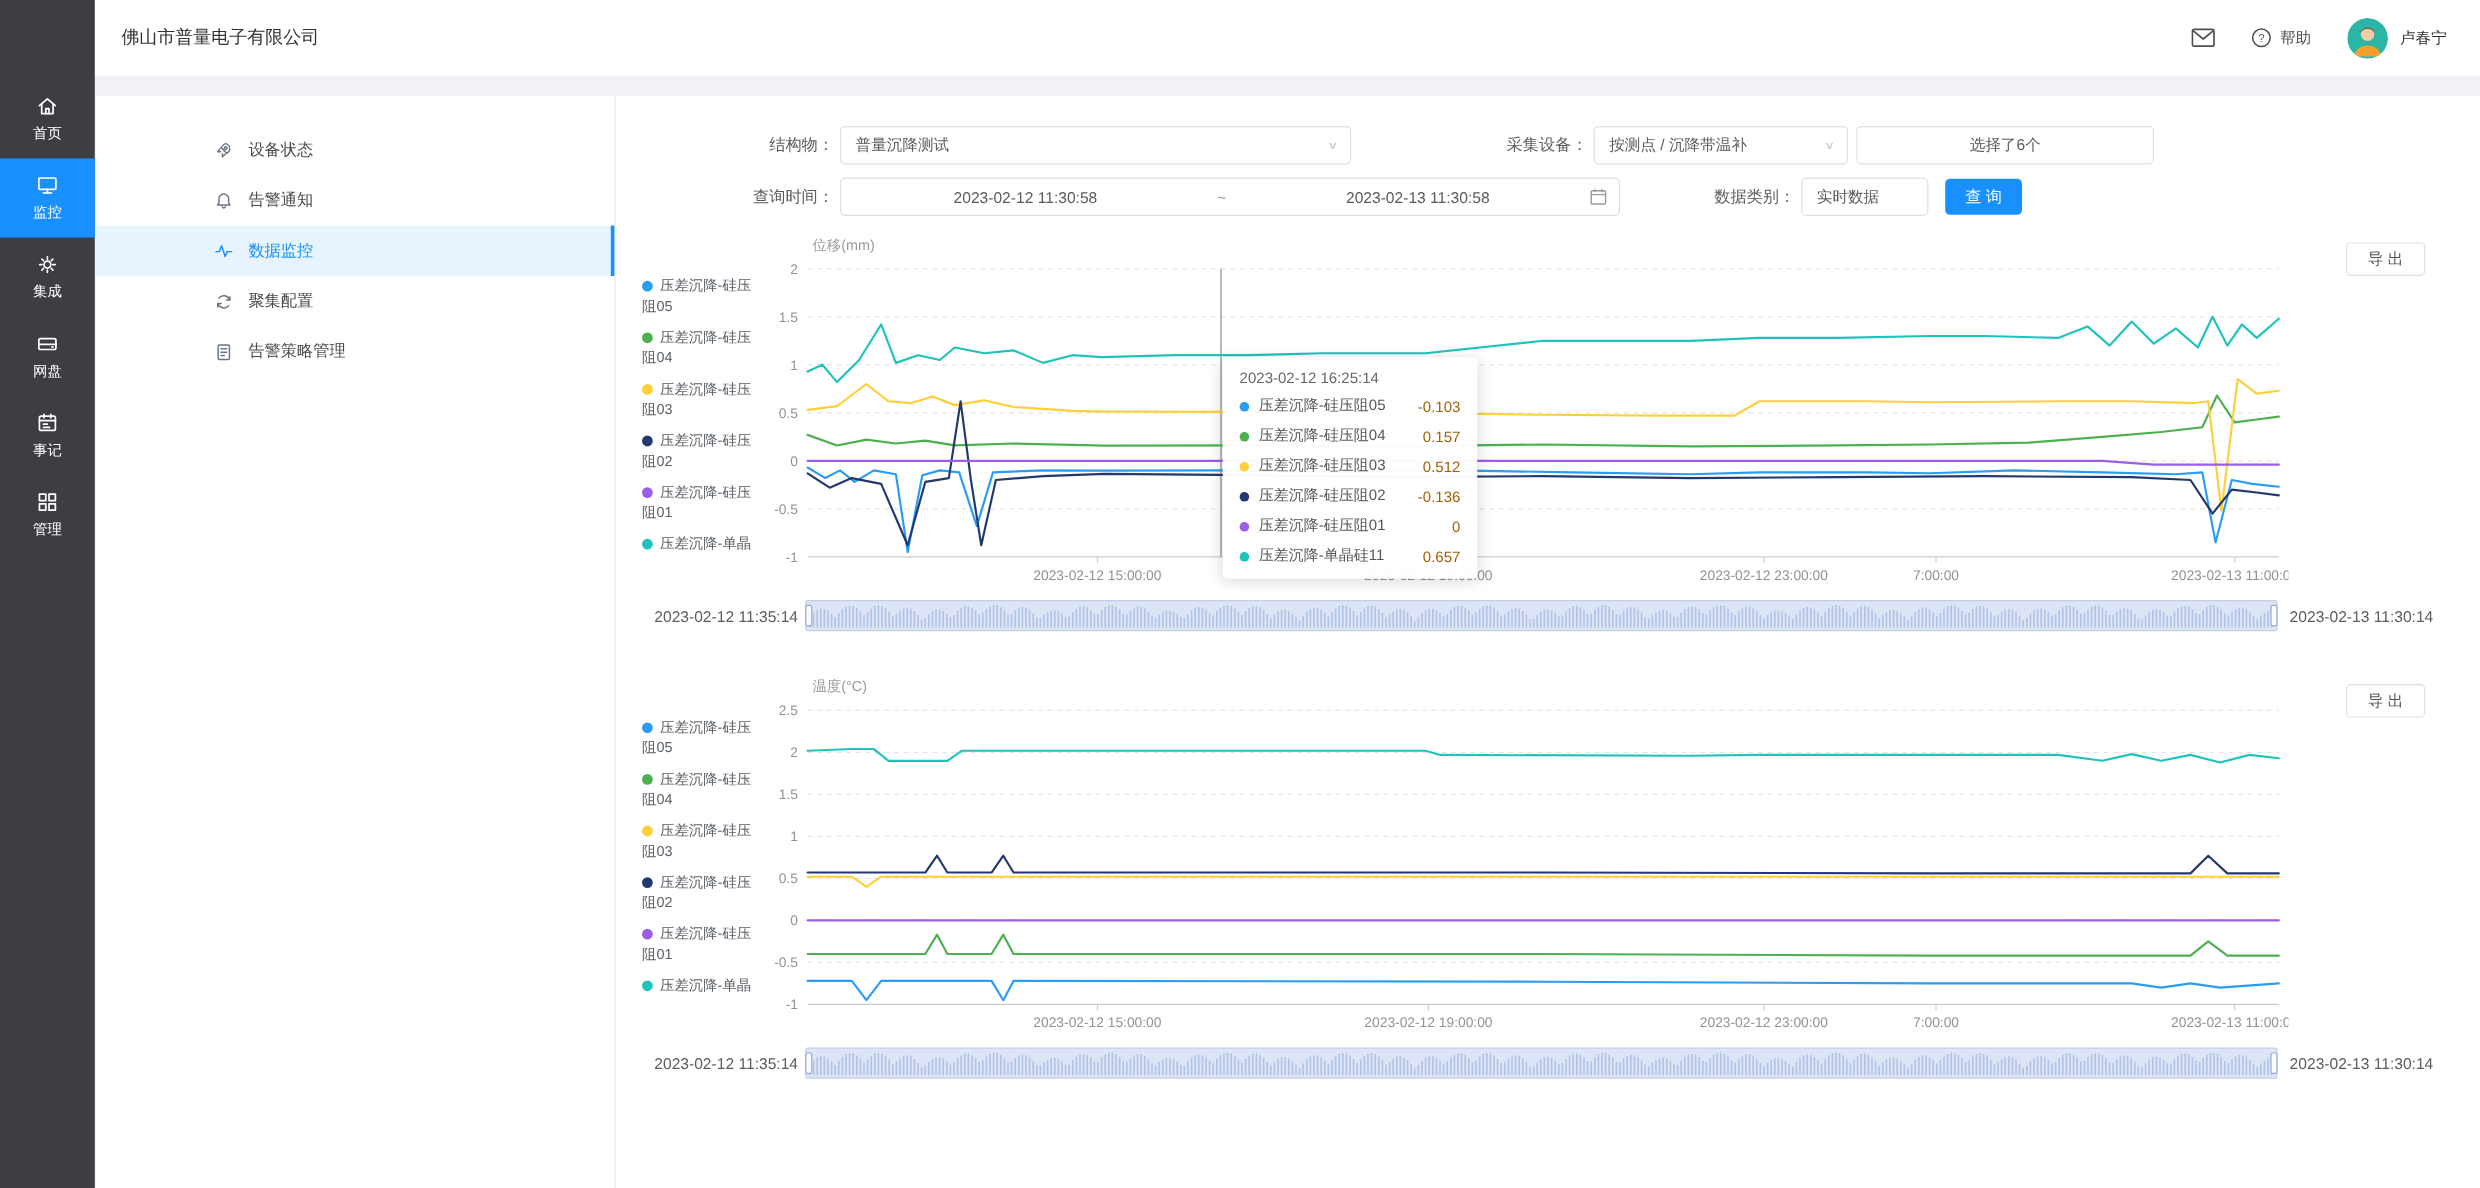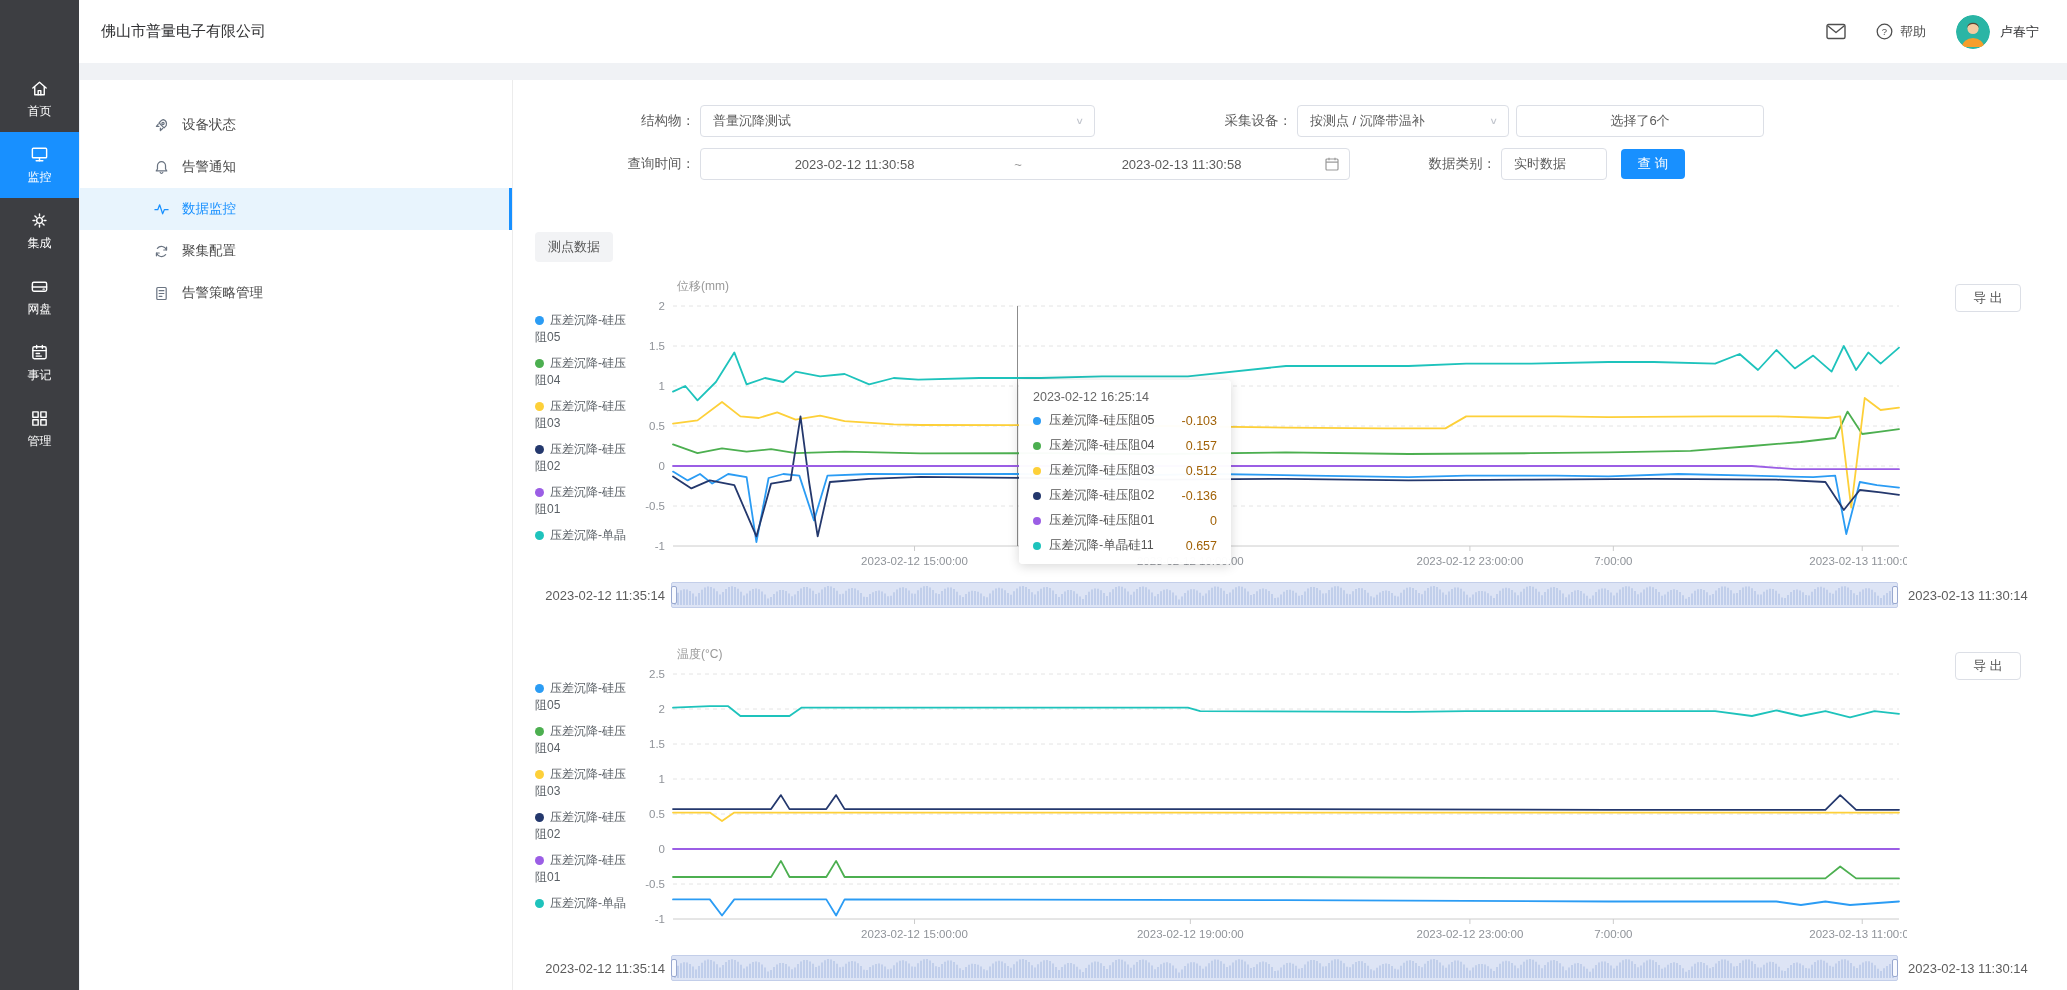--- a/index.html
+++ b/index.html
@@ -18,34 +18,34 @@
   .topbar-right { margin-left:auto; display:flex; align-items:center; gap:30px; padding-right:28px; }
   .icon-btn svg { stroke:#4f4f4f; fill:none; stroke-width:1.4; stroke-linecap:round; stroke-linejoin:round; display:block; }
   .help { display:flex; gap:7px; align-items:center; font-size:13px; color:#4f4f4f; cursor:pointer; }
   .userbox { display:flex; align-items:center; gap:10px; cursor:pointer; }
   .avatar { width:34px; height:34px; border-radius:50%; overflow:hidden; }
   .username { font-size:13px; color:#303133; }
 
   
   .panel { position:absolute; left:80px; top:80px; right:0; bottom:0; background:#fff; display:flex; overflow:hidden; }
   .submenu { width:433px; border-right:1px solid #ececec; padding-top:24px; flex-shrink:0; }
-  .menu-item { height:42px; display:flex; align-items:center; gap:13px; padding-left:74px; font-size:13.5px; color:#4a4a4a; cursor:pointer; position:relative; }
+  .menu-item { height:42px; display:flex; align-items:center; gap:13px; padding-left:99px; font-size:13.5px; color:#4a4a4a; cursor:pointer; position:relative; }
   .menu-item svg { width:15px; height:15px; stroke:#6a7482; fill:none; stroke-width:1.3; stroke-linecap:round; stroke-linejoin:round; flex-shrink:0; }
   .menu-item.active { background:#e8f4fd; color:#1890ff; }
   .menu-item.active svg { stroke:#1890ff; }
   .menu-item.active::after { content:""; position:absolute; right:0; top:0; bottom:0; width:3px; background:#1890ff; }
 
   
   .main { flex:1; padding:25px 0 0 22px; position:relative; }
   .frow { display:flex; align-items:center; margin-bottom:11px; }
   .flabel { width:160px; text-align:right; font-size:13.5px; color:#5c5c5c; flex-shrink:0; }
   .control { height:32px; border:1px solid #dcdfe6; border-radius:4px; background:#fff; font-size:13px; color:#5a5a5a; display:flex; align-items:center; }
   .sel { justify-content:space-between; padding:0 10px 0 12px; margin-left:5px; cursor:pointer; }
   .chev { color:#c0c4cc; font-size:12px; transform:scaleY(.75); }
-  .sel-structure { width:395px; }
+  .sel-structure { width:426px; }
   .lbl2 { width:92px; margin-left:105px; }
   .sel-device { width:212px; }
   .btn-count { width:248px; margin-left:7px; justify-content:center; cursor:pointer; }
   .range { width:650px; margin-left:5px; padding:0 10px; cursor:pointer; }
   .range .date { flex:1; text-align:center; }
   .range .tilde { color:#999; width:40px; text-align:center; }
   .cal svg { stroke:#9a9a9a; fill:none; stroke-width:1.2; display:block; }
   .lbl3 { width:88px; margin-left:58px; }
   .inp-cat { width:106px; margin-left:5px; padding-left:12px; cursor:text; }
   .btn-query { width:64px; height:30px; margin-left:14px; background:#1890ff; color:#fff; border:none; border-radius:4px; font-size:13.5px; cursor:pointer; }
@@ -234,23 +234,20 @@
             </svg>
         </span>
       </div>
       <span class="flabel lbl3">数据类别：</span>
       <div class="control inp-cat">
         <span>实时数据</span>
       </div>
       <button class="btn-query">查 询</button>
     </div>
 
-    <div class="tab-row">
-      <span class="tab-chip">测点数据</span>
-    </div>
 
     <div class="chart-block">
       <button class="export">导 出</button>
       <div class="chart-row">
         <div class="legend">
             <div class="lg-item"><span class="dot" style="background: rgb(43, 156, 244);"></span>压差沉降-硅压阻05</div>
             <div class="lg-item"><span class="dot" style="background: rgb(76, 175, 80);"></span>压差沉降-硅压阻04</div>
             <div class="lg-item"><span class="dot" style="background: rgb(253, 208, 57);"></span>压差沉降-硅压阻03</div>
             <div class="lg-item"><span class="dot" style="background: rgb(36, 56, 109);"></span>压差沉降-硅压阻02</div>
             <div class="lg-item"><span class="dot" style="background: rgb(155, 94, 229);"></span>压差沉降-硅压阻01</div>

